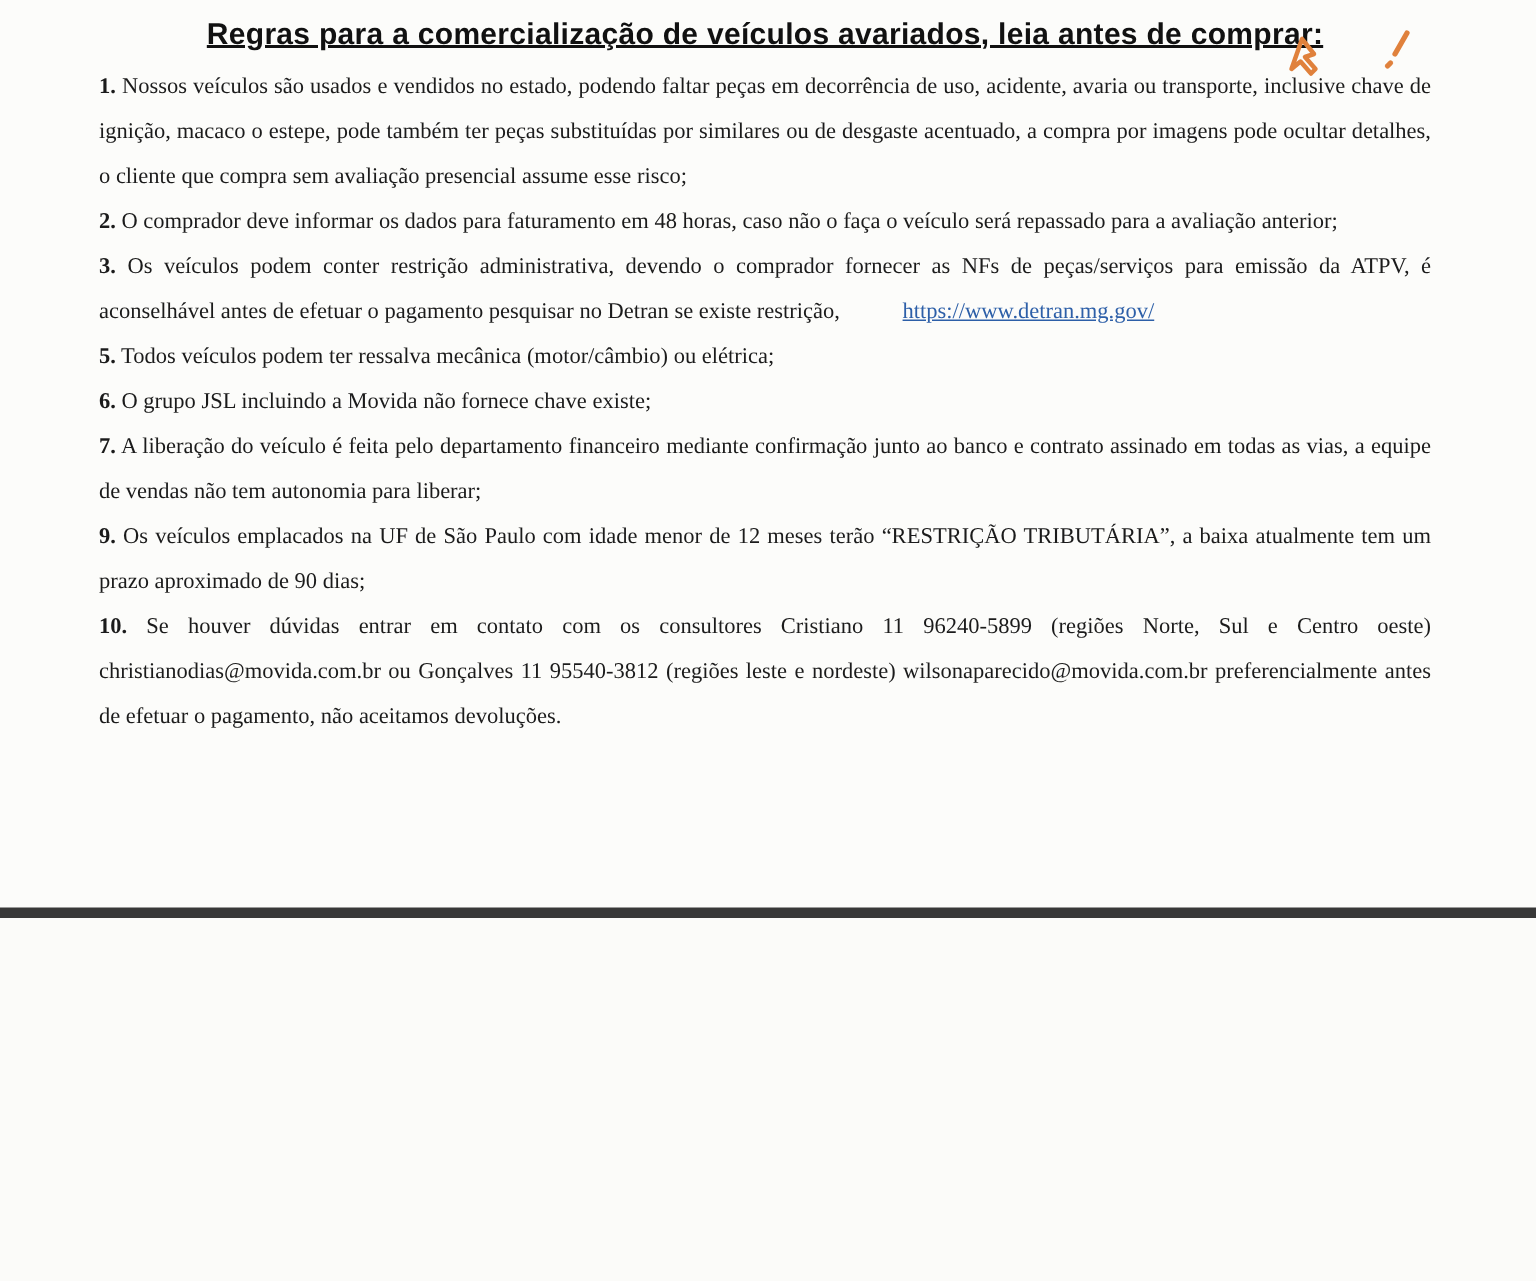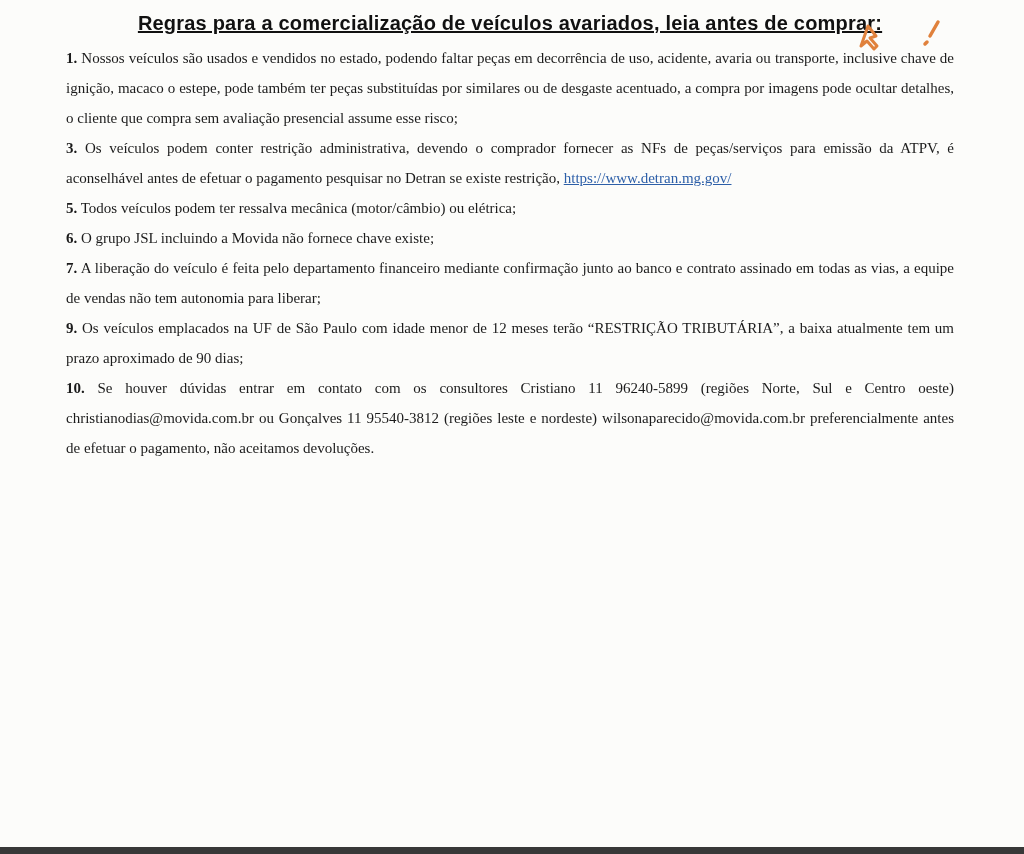--- a/index.html
+++ b/index.html
@@ -8,21 +8,21 @@
   }
   body {
     width: 1024px;
     height: 854px;
     background: #fbfbf9;
     overflow: hidden;
   }
   .page {
     position: relative;
     width: 1024px;
-    height: 854px;
+    height: 612px;
     background: #fcfcfa;
   }
   .content {
     position: absolute;
     left: 66px;
     top: 8px;
     width: 888px;
   }
   .doc-title {
     font-family: "Liberation Sans", sans-serif;
@@ -41,20 +41,21 @@
     color: #1b1b1b;
     text-align: justify;
     margin: 0;
   }
   .rule strong {
     font-weight: bold;
   }
   .rule a {
     text-decoration: underline;
     cursor: pointer;
+    margin-left: 38px;
   }
   .annotation-layer {
     position: absolute;
     left: 0;
     top: 0;
     width: 1024px;
     height: 854px;
     pointer-events: none;
   }
   .bottom-bar {
@@ -77,20 +78,21 @@
 </style>
 </head>
 <body>
 
 <div class="page" style="background: rgb(252, 252, 250);">
 
   <div class="content">
     <h1 class="doc-title">Regras para a comercialização de veículos avariados, leia antes de comprar:</h1>
     <div id="rules">
         <p class="rule"><strong>1.</strong> <span>Nossos veículos são usados e vendidos no estado, podendo faltar peças em decorrência de uso, acidente, avaria ou transporte, inclusive chave de ignição, macaco o estepe, pode também ter peças substituídas por similares ou de desgaste acentuado, a compra por imagens pode ocultar detalhes, o cliente que compra sem avaliação presencial assume esse risco;</span></p>
+        <p class="rule"><strong>2.</strong> <span>O comprador deve informar os dados para faturamento em 48 horas, caso não o faça o veículo será repassado para a avaliação anterior;</span></p>
         <p class="rule"><strong>3.</strong> <span>Os veículos podem conter restrição administrativa, devendo o comprador fornecer as NFs de peças/serviços para emissão da ATPV, é aconselhável antes de efetuar o pagamento pesquisar no Detran se existe restrição, </span><a href="#" style="color: rgb(45, 95, 168);">https://www.detran.mg.gov/</a></p>
         <p class="rule"><strong>5.</strong> <span>Todos veículos podem ter ressalva mecânica (motor/câmbio) ou elétrica;</span></p>
         <p class="rule"><strong>6.</strong> <span>O grupo JSL incluindo a Movida não fornece chave existe;</span></p>
         <p class="rule"><strong>7.</strong> <span>A liberação do veículo é feita pelo departamento financeiro mediante confirmação junto ao banco e contrato assinado em todas as vias, a equipe de vendas não tem autonomia para liberar;</span></p>
         <p class="rule"><strong>9.</strong> <span>Os veículos emplacados na UF de São Paulo com idade menor de 12 meses terão “RESTRIÇÃO TRIBUTÁRIA”, a baixa atualmente tem um prazo aproximado de 90 dias;</span></p>
         <p class="rule"><strong>10.</strong> <span>Se houver dúvidas entrar em contato com os consultores Cristiano 11 96240-5899 (regiões Norte, Sul e Centro oeste) christianodias@movida.com.br ou Gonçalves 11 95540-3812 (regiões leste e nordeste) wilsonaparecido@movida.com.br preferencialmente antes de efetuar o pagamento, não aceitamos devoluções.</span></p>
       </div>
   </div>
 
   <div class="annotation-layer">

